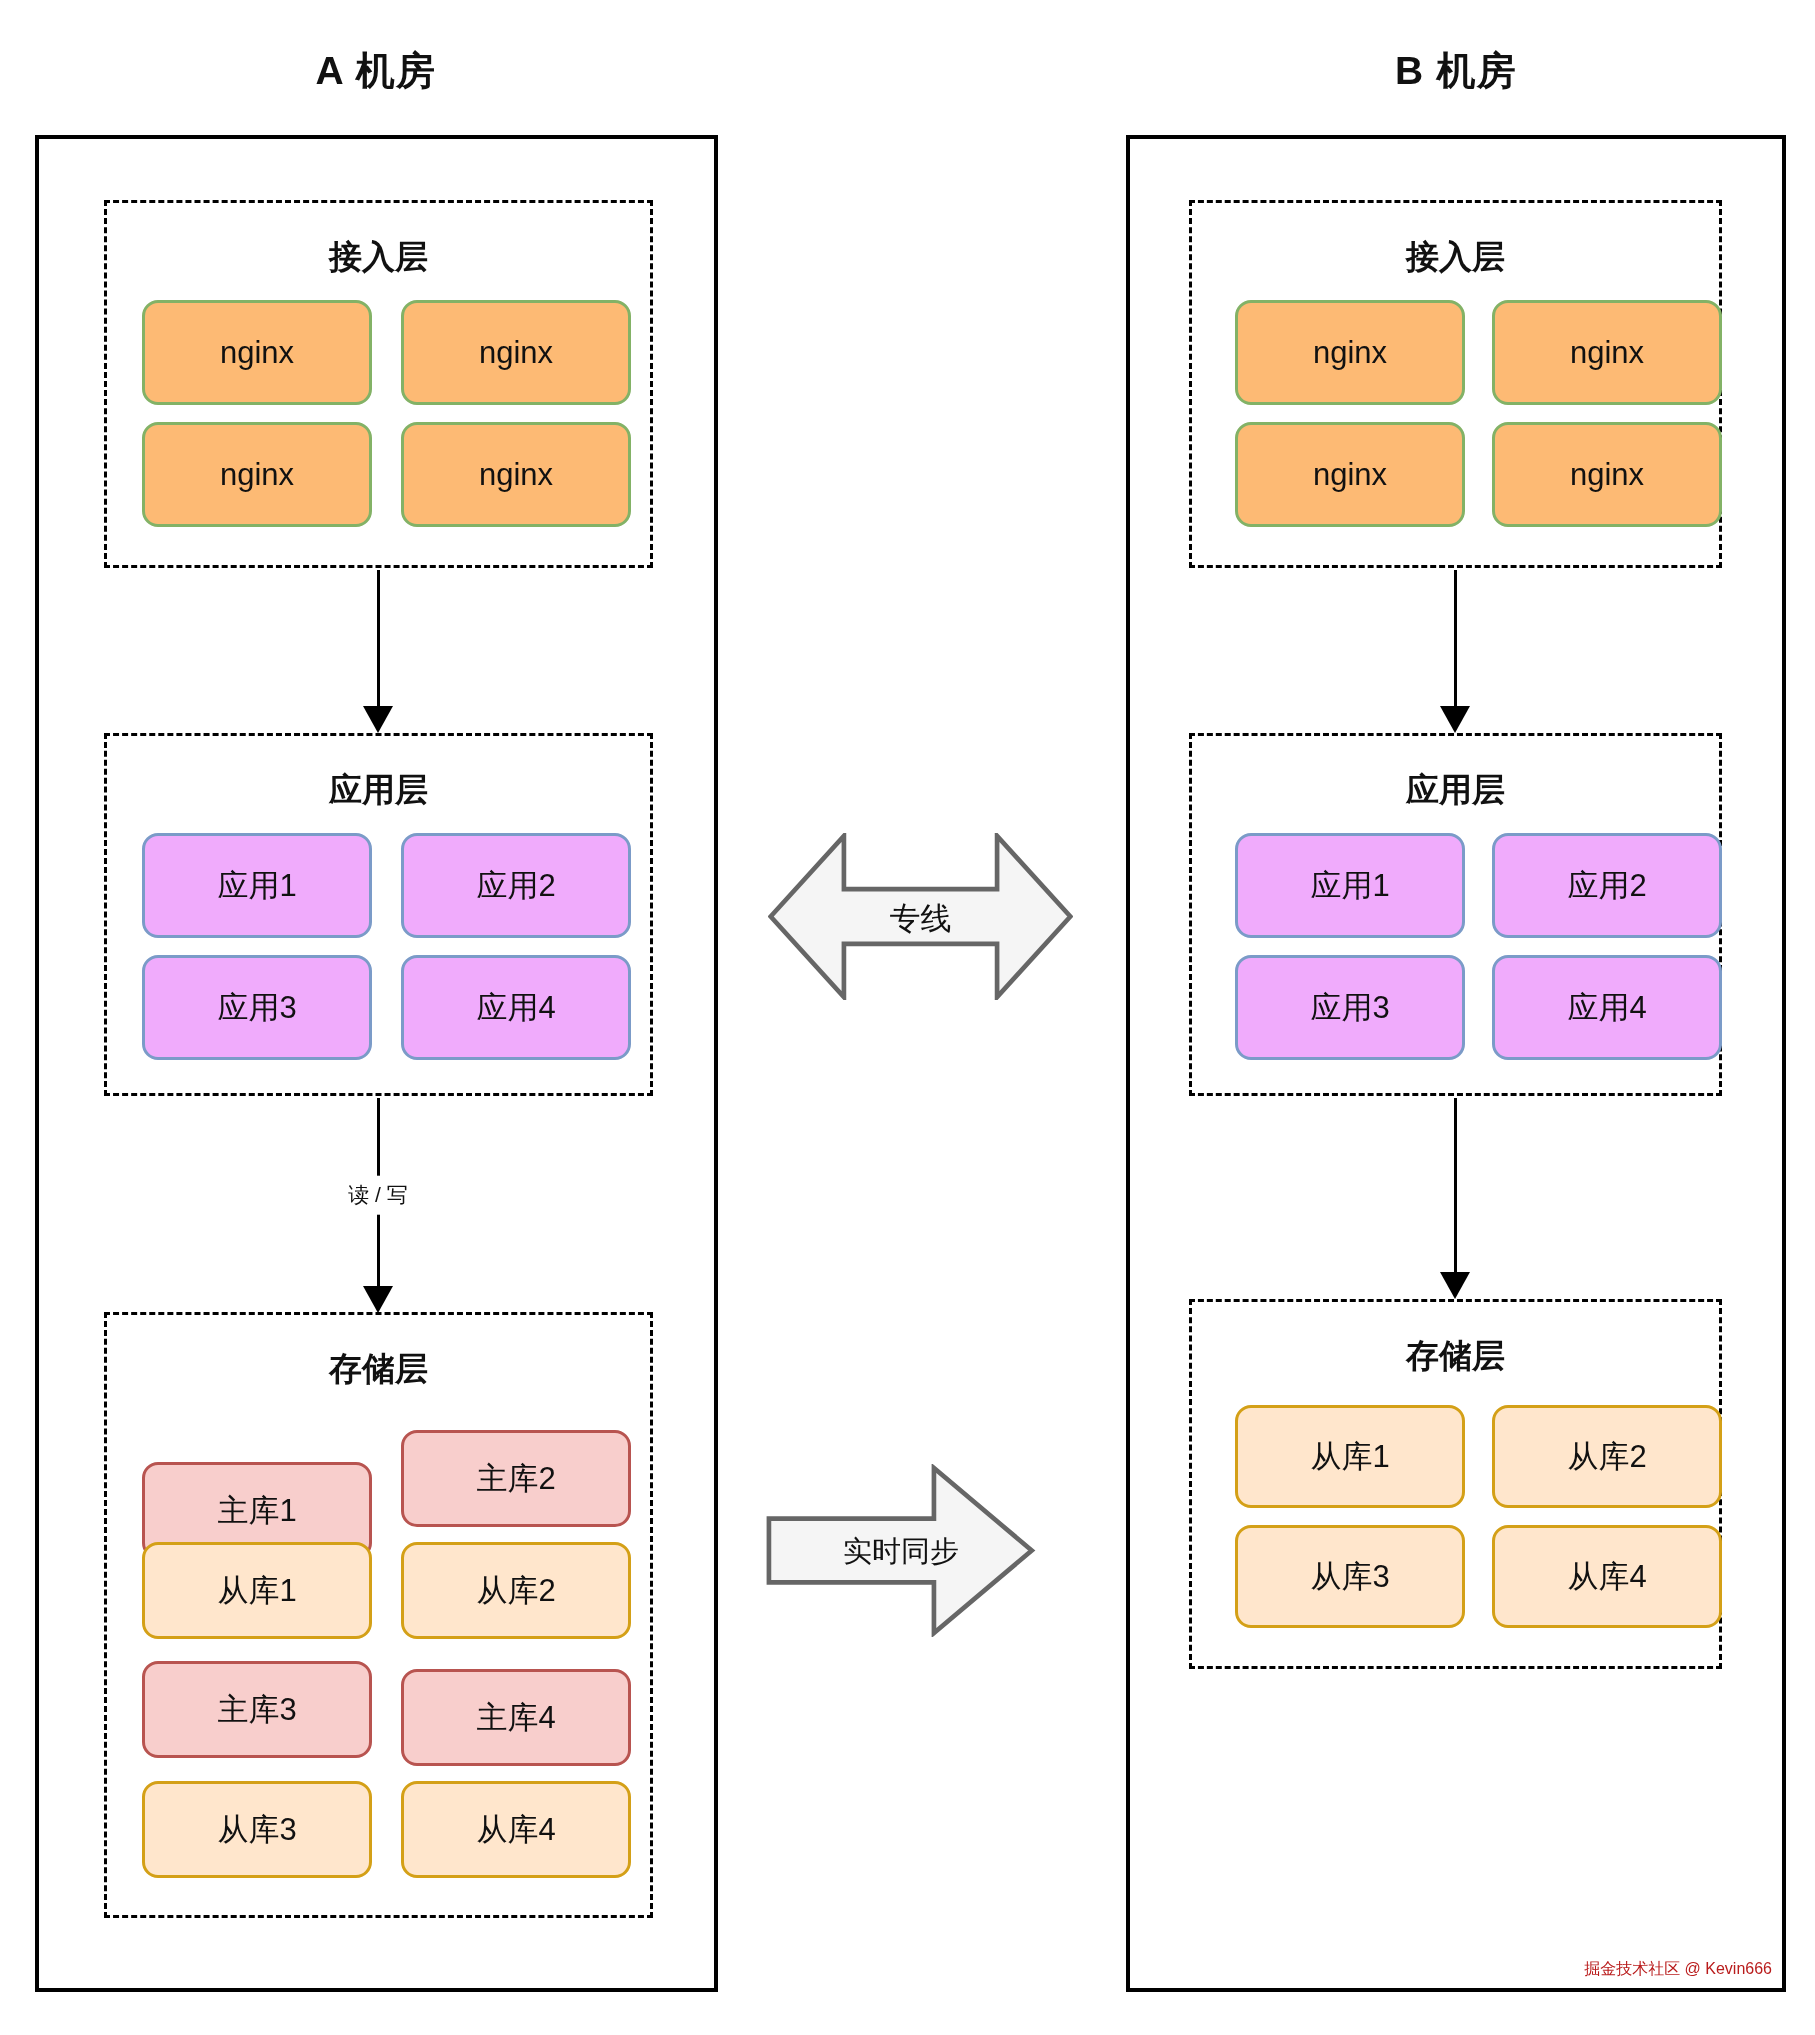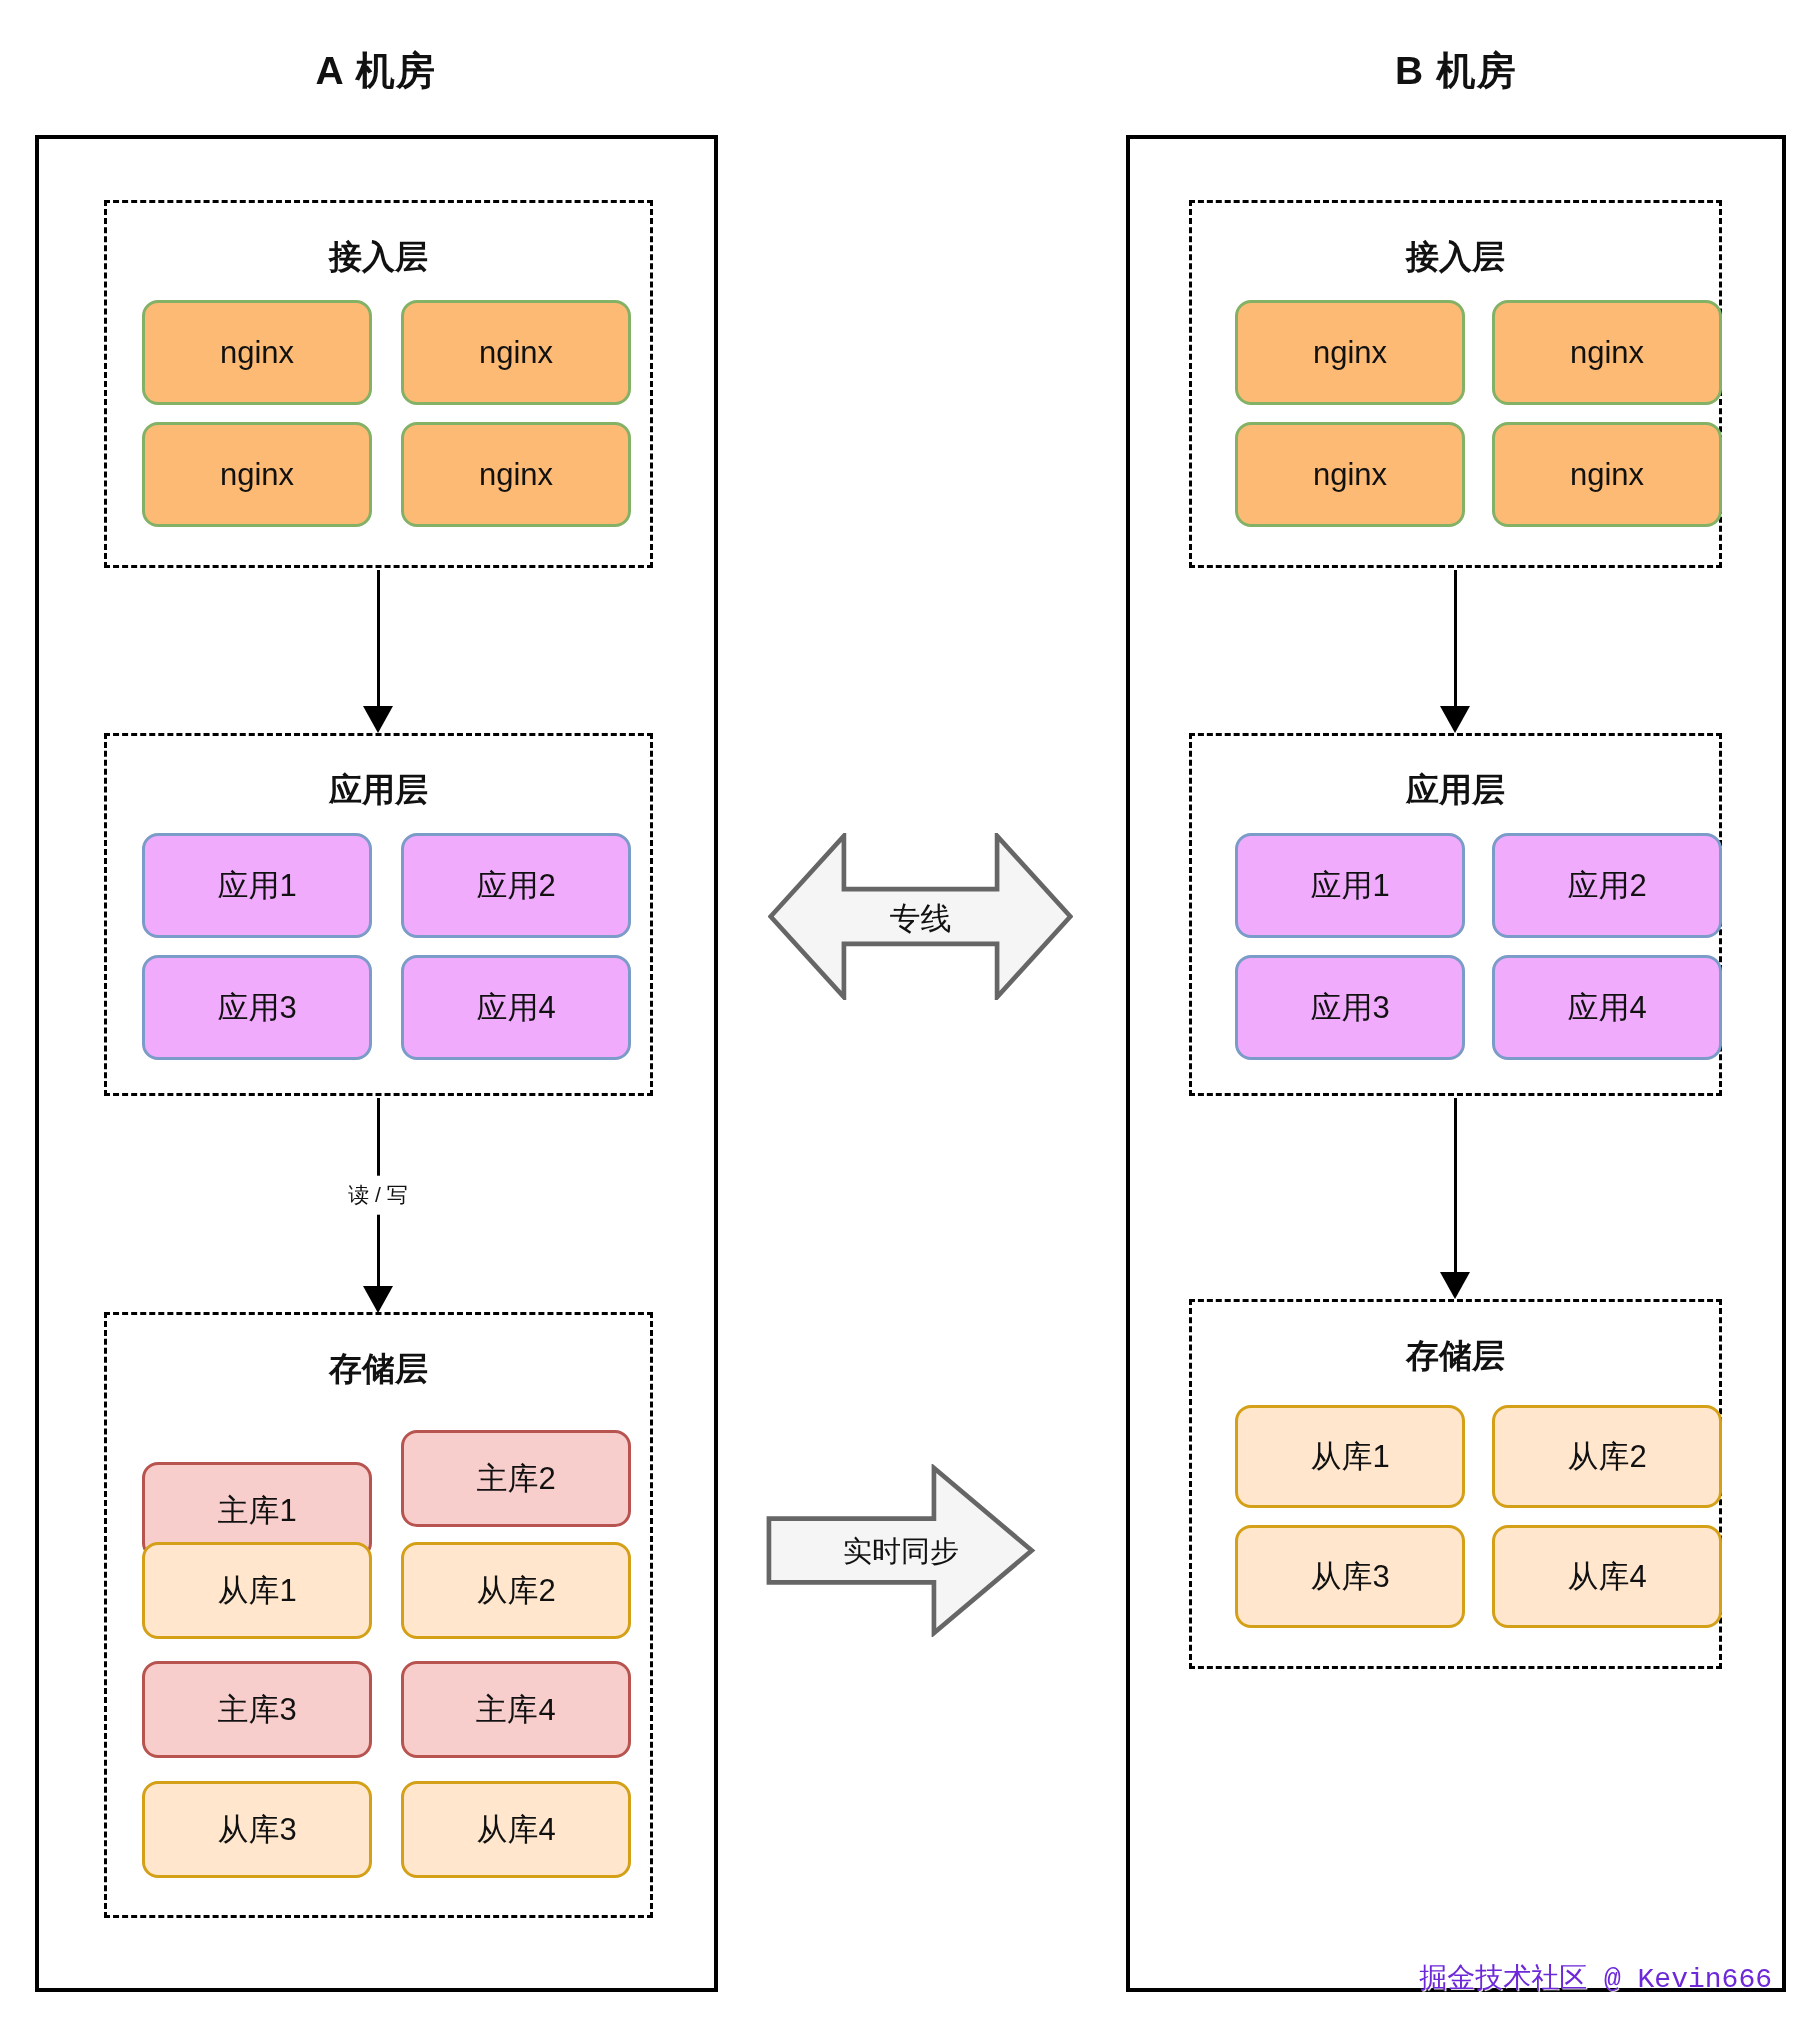--- a/index.html
+++ b/index.html
@@ -41,22 +41,22 @@
     position:absolute;transform:translate(-50%,-50%);background:#ffffff;
     padding:5.3px 12px;font-size:21px;font-weight:500;white-space:nowrap;
   }
   .big-arrow{position:absolute;}
   .big-arrow svg{position:absolute;left:0;top:0;display:block;}
   .arrow-lbl{
     position:absolute;left:0;right:0;text-align:center;
     font-size:31px;font-weight:500;white-space:nowrap;
   }
   .watermark{
-    position:absolute;top:1959px;right:43px;font-size:28px;font-weight:500;
-    color:#6d28d9;text-shadow:1.3px 1.3px 0.7px rgba(255,255,255,0.95);white-space:nowrap;font-family:Liberation Mono, monospace;
+    position:absolute;top:1959px;right:43px;font-size:16px;font-weight:500;
+    color:#b91c1c;text-shadow:1.3px 1.3px 0.7px rgba(255,255,255,0.95);white-space:nowrap;
   }
 </style>
 </head>
 <body>
 
 <div class="canvas">
 
   <div class="room-title" style="left:376px;">A 机房</div>
   <div class="room-title" style="left:1456px;">B 机房</div>
 
@@ -89,21 +89,21 @@
   </div>
   <div class="edge-label" style="left:378px;top:1195px;">读 / 写</div>
 
   <div class="layer" style="left:104px;top:1312px;width:549px;height:606px;">
     <div class="layer-title">存储层</div>
     <div class="node master h145" style="left:35px;top:107px;margin-top:40px;">主库1</div>
     <div class="node master h145" style="left:294px;top:115px;">主库2</div>
     <div class="node slave h145" style="left:35px;top:227px;">从库1</div>
     <div class="node slave h145" style="left:294px;top:227px;">从库2</div>
     <div class="node master h145" style="left:35px;top:346px;">主库3</div>
-    <div class="node master h145" style="left:294px;top:346px;font-family:Liberation Mono, monospace;">主库4</div>
+    <div class="node master h145" style="left:294px;top:354px;">主库4</div>
     <div class="node slave h145" style="left:35px;top:466px;">从库3</div>
     <div class="node slave h145" style="left:294px;top:466px;">从库4</div>
   </div>
 
   <div class="room-box" style="left:1126px;top:135px;width:660px;height:1857px;"></div>
 
   <div class="layer" style="left:1189px;top:200px;width:533px;height:368px;">
     <div class="layer-title">接入层</div>
     <div class="node green h158" style="left:43px;top:97px;">nginx</div>
     <div class="node green h158" style="left:300px;top:97px;">nginx</div>

